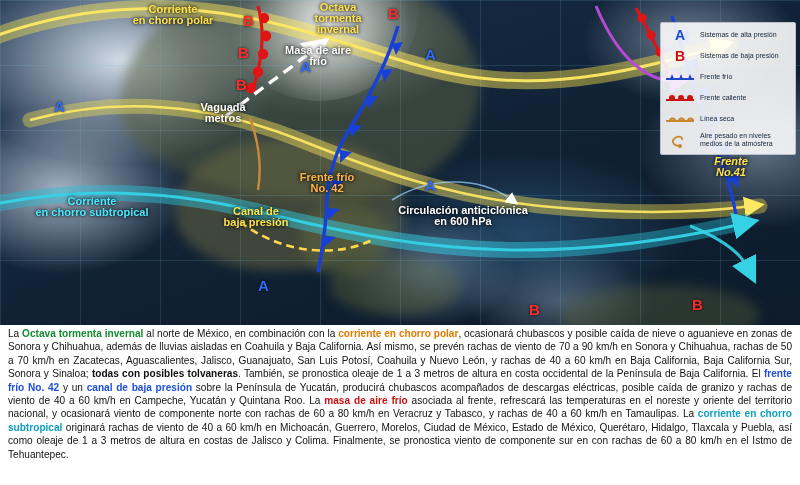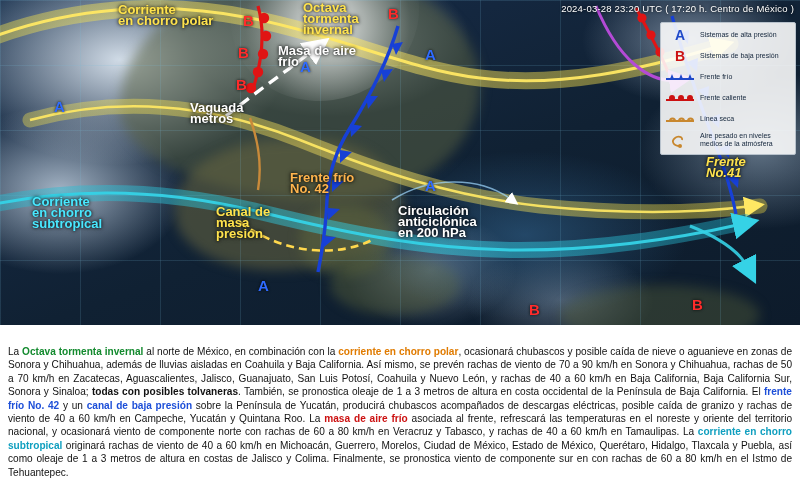--- a/index.html
+++ b/index.html
@@ -153,23 +153,24 @@
   
   svg.overlay {
     position: absolute;
     left: 0; top: 0;
     width: 800px; height: 325px;
   }
 
   
   .mlabel {
     position: absolute;
-    font-size: 13px;
+    font-size: 11px;
     font-weight: bold;
     line-height: 11px;
+    text-align: center;
     text-shadow: 0 0 3px rgba(0,0,0,0.85), 0 0 5px rgba(0,0,0,0.6);
     white-space: pre-line;
   }
   .c-white { color: #ffffff; }
   .c-yellow { color: #ffe34d; }
   .c-cyan { color: #49e8ff; }
   .c-orange { color: #ffb44d; }
 
   .hl {
     position: absolute;
@@ -178,21 +179,21 @@
     text-shadow: 0 0 3px rgba(0,0,0,0.85);
   }
 
   
   .panel {
     position: absolute;
     left: 0; top: 325px;
     width: 800px; height: 160px;
     background: #ffffff;
     box-sizing: border-box;
-    padding: 20px 8px 4px 8px;
+    padding: 2px 8px 4px 8px;
   }
   .para {
     font-size: 10.1px;
     line-height: 13.4px;
     color: #111111;
     text-align: justify;
     margin: 0;
   }
   .t-green { color: #138a2e; font-weight: bold; }
   .t-orange { color: #e07b00; font-weight: bold; }
@@ -336,29 +337,28 @@
     <div class="mlabel c-white" style="left:278px; top:45px; width:80px;">Masa de aire
 frío</div>
     <div class="mlabel c-yellow" style="left:303px; top:2px; width:70px;">Octava
 tormenta
 invernal</div>
     <div class="mlabel c-white" style="left:190px; top:102px; width:66px;">Vaguada
 metros</div>
     <div class="mlabel c-orange" style="left:290px; top:172px; width:74px;">Frente frío
 No. 42</div>
     <div class="mlabel c-yellow" style="left:216px; top:206px; width:80px;">Canal de
-masa presión</div>
+baja presión</div>
     <div class="mlabel c-white" style="left:398px; top:205px; width:130px;">Circulación anticiclónica
-en 200 hPa</div>
+en 600 hPa</div>
     <div class="mlabel c-cyan" style="left:32px; top:196px; width:120px;">Corriente
 en chorro subtropical</div>
     <div class="mlabel c-yellow" style="left:706px; top:156px; width:50px;font-style:italic;">Frente
 No.41</div>
 
-    <div class="timestamp">2024-03-28 23:20 UTC ( 17:20 h. Centro de México )</div>
 
     <div class="legend">
       <div class="legend-row">
         <div class="legend-sym">
             <span class="sym-a">A</span>
           </div>
         <div class="legend-txt">Sistemas de
 alta presión</div>
       </div>
       <div class="legend-row">

